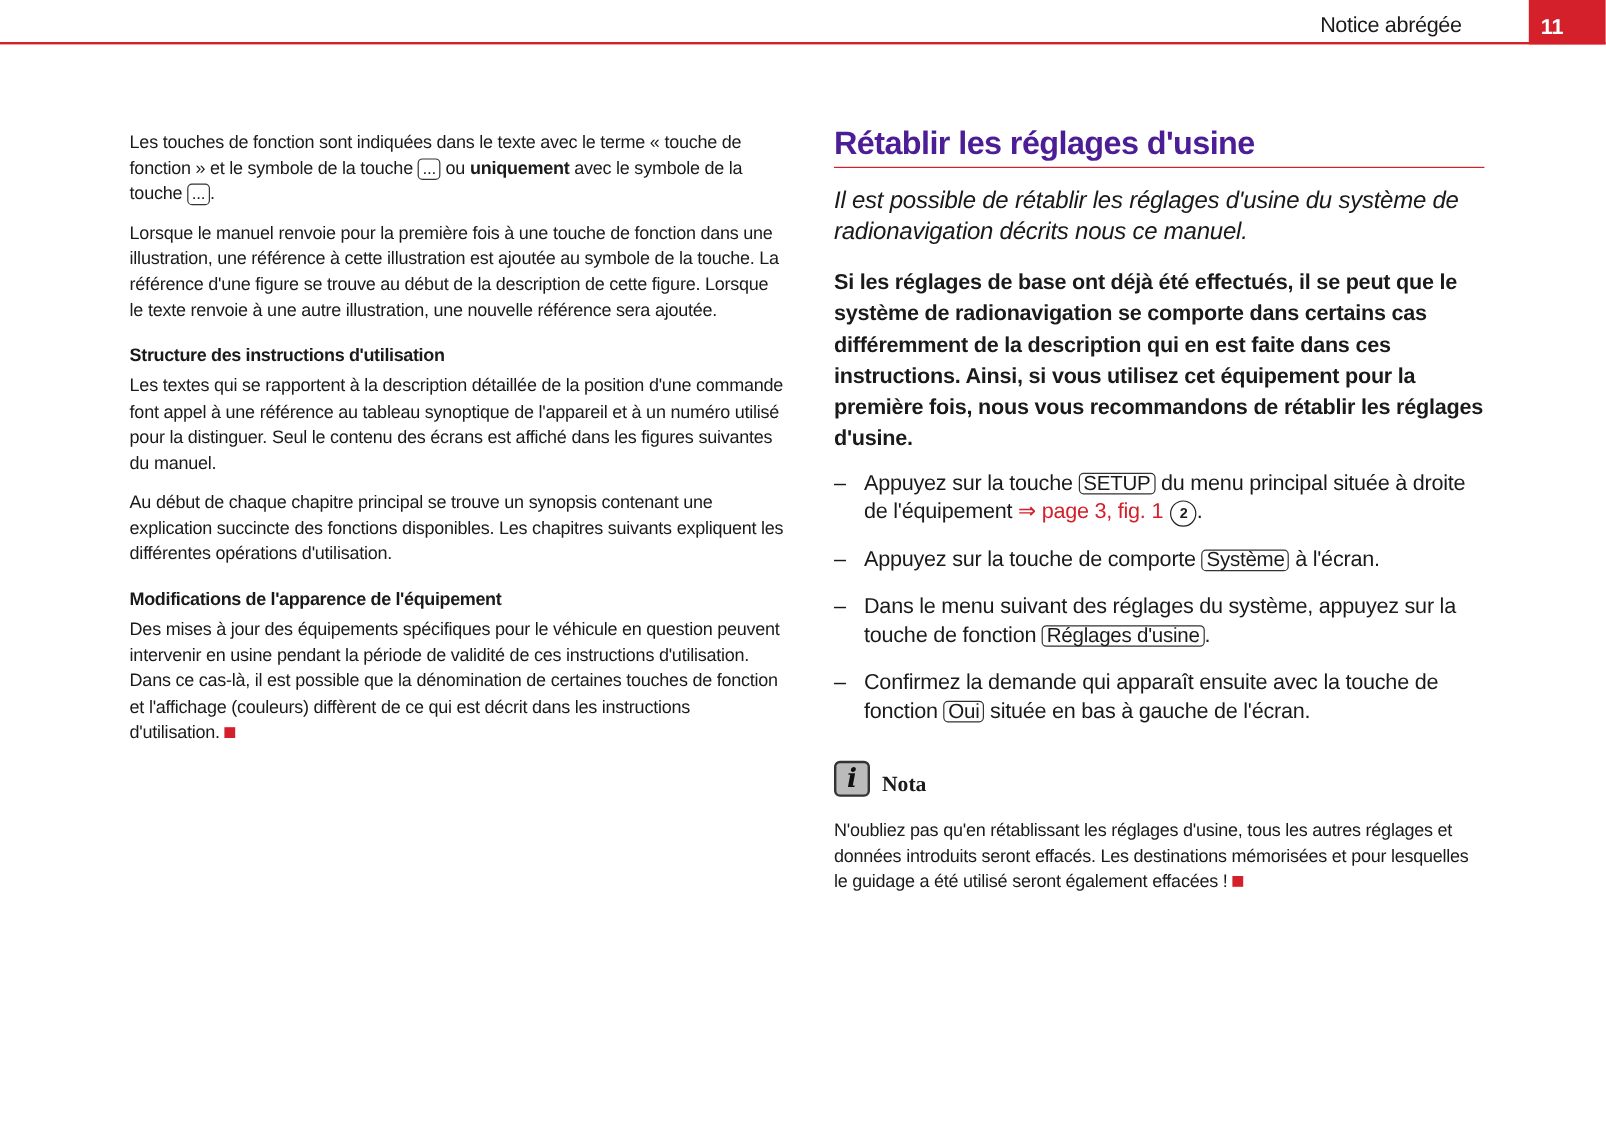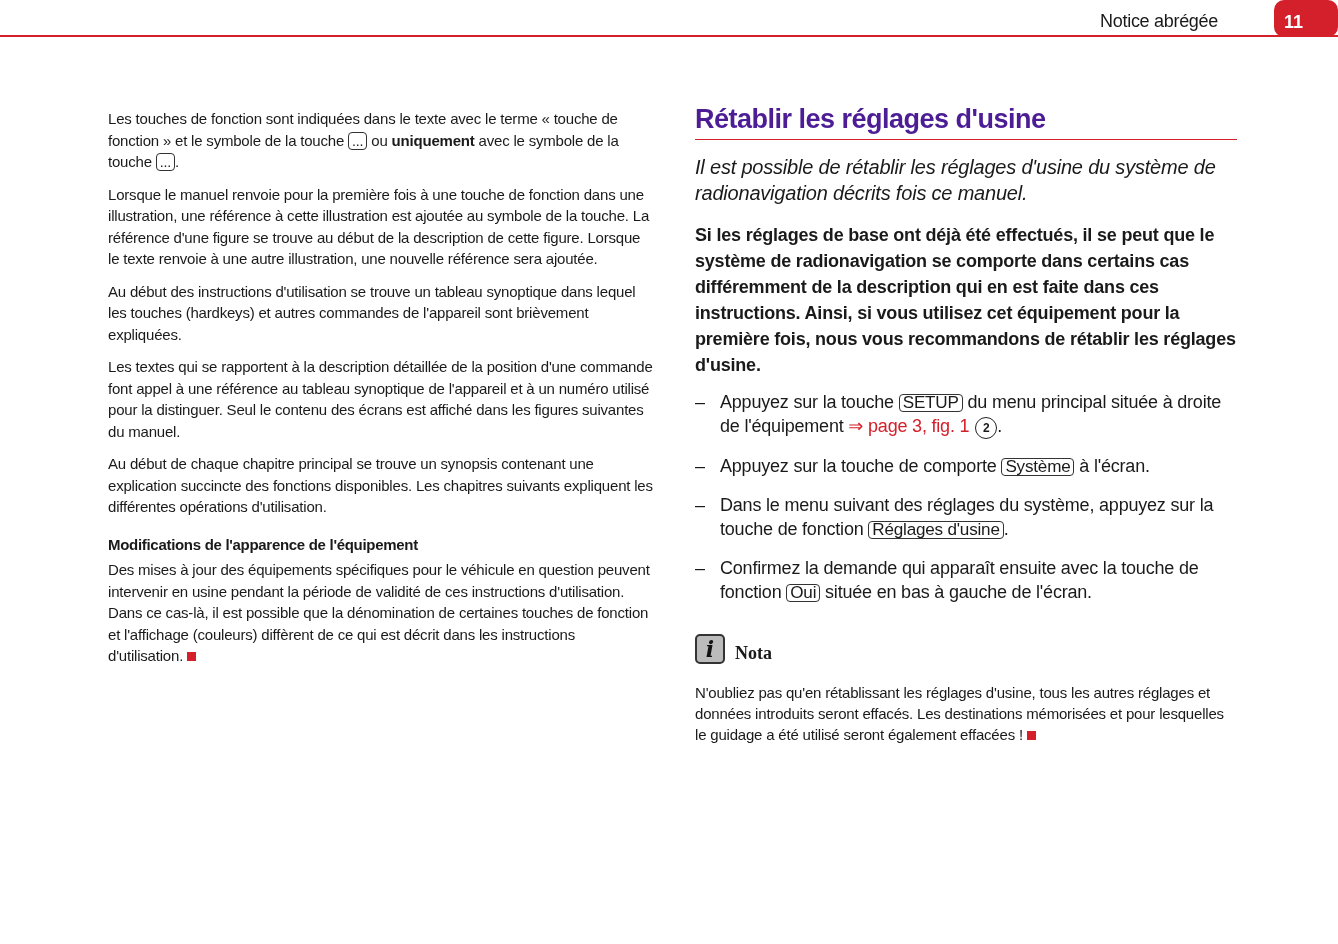--- a/index.html
+++ b/index.html
@@ -1,20 +1,20 @@
 <!DOCTYPE html>
 <html><head>
 <meta charset="utf-8">
 <style>
   html, body { margin:0; padding:0; background:#fff; }
   body { width:1338px; height:944px; position:relative; overflow:hidden;
          font-family:"Liberation Sans", sans-serif; color:#1a1a1a; }
   .header-line { position:absolute; left:0; top:35px; width:1338px; height:2px; background:#d4202a; }
   .header-title { position:absolute; right:120px; top:11px; font-weight:normal; font-size:18px; color:#1a1a1a; letter-spacing:-0.3px; }
-  .page-num { position:absolute; left:1274px; top:0; width:64px; height:37px; background:#d4202a; color:#fff; font-weight:bold; font-size:18px; box-sizing:border-box; padding-left:10px; padding-top:12px;border-radius:10px; }
+  .page-num { position:absolute; left:1274px; top:0; width:64px; height:37px; background:#d4202a; color:#fff; font-weight:bold; font-size:18px; box-sizing:border-box; padding-left:10px; padding-top:12px; }
   .col-left { position:absolute; left:108px; top:108px; width:545px; font-size:15px; line-height:21.5px; letter-spacing:-0.2px; }
   .col-left p { margin:0 0 11px 0; }
   .col-left h4 { margin:16px 0 4px 0; font-size:15px; font-weight:bold; letter-spacing:-0.3px; }
   .red { color:#d4202a; }
   .key { display:inline-block; border:1px solid #333; border-radius:4px; padding:0 3px; line-height:16px; font-size:0.95em; }
   .endmark { display:inline-block; width:9px; height:9px; background:#d4202a; margin-left:4px; }
   .col-right { position:absolute; left:695px; top:104px; width:542px; }
   .section-title { font-size:27px; font-weight:bold; color:#4c1d95; margin:0; padding-bottom:4px; border-bottom:1.5px solid #d4202a; letter-spacing:-0.5px; }
   .intro { font-style:italic; font-size:20px; line-height:26px; margin:14px 0 16px 0; letter-spacing:-0.2px; }
   .body { font-size:18px; line-height:26px; margin:0 0 12px 0; letter-spacing:-0.2px;font-weight:bold; }
@@ -32,30 +32,30 @@
 
 <div class="header-line"></div>
 <div class="header-title">Notice abrégée</div>
 <div class="page-num">11</div>
 
 <div class="col-left">
   <p>
     <span>Les touches de fonction sont indiquées dans le texte avec le terme « touche de fonction » et le symbole de la touche </span><span class="key">...</span><span> ou </span><b>uniquement</b><span> avec le symbole de la touche </span><span class="key">...</span><span>.</span>
   </p>
   <p>Lorsque le manuel renvoie pour la première fois à une touche de fonction dans une illustration, une référence à cette illustration est ajoutée au symbole de la touche. La référence d'une figure se trouve au début de la description de cette figure. Lorsque le texte renvoie à une autre illustration, une nouvelle référence sera ajoutée.</p>
-  <p>Au début des instructions d'utilisation se trouve un tableau synoptique dans lequel les touches (hardkeys) et autres commandes de l'appareil sont brièvement expliquées.</p>
+  <h4>Structure des instructions d'utilisation</h4>
   <p>Les textes qui se rapportent à la description détaillée de la position d'une commande font appel à une référence au tableau synoptique de l'appareil et à un numéro utilisé pour la distinguer. Seul le contenu des écrans est affiché dans les figures suivantes du manuel.</p>
   <p>Au début de chaque chapitre principal se trouve un synopsis contenant une explication succincte des fonctions disponibles. Les chapitres suivants expliquent les différentes opérations d'utilisation.</p>
   <h4>Modifications de l'apparence de l'équipement</h4>
   <p><span>Des mises à jour des équipements spécifiques pour le véhicule en question peuvent intervenir en usine pendant la période de validité de ces instructions d'utilisation. Dans ce cas-là, il est possible que la dénomination de certaines touches de fonction et l'affichage (couleurs) diffèrent de ce qui est décrit dans les instructions d'utilisation.</span><span class="endmark"></span></p>
 </div>
 
 <div class="col-right">
   <h2 class="section-title">Rétablir les réglages d'usine</h2>
-  <p class="intro">Il est possible de rétablir les réglages d'usine du système de radionavigation décrits fois ce manuel.</p>
+  <p class="intro">Il est possible de rétablir les réglages d'usine du système de radionavigation décrits nous ce manuel.</p>
   <p class="body">Si les réglages de base ont déjà été effectués, il se peut que le système de radionavigation se comporte dans certains cas différemment de la description qui en est faite dans ces instructions. Ainsi, si vous utilisez cet équipement pour la première fois, nous vous recommandons de rétablir les réglages d'usine.</p>
   <ul class="steps">
     <li>
       <span class="dash">–</span>
       <span>Appuyez sur la touche </span><span class="key">SETUP</span><span> du menu principal située à droite de l'équipement </span><span class="red">⇒ page 3, fig. 1</span><span class="circle-num">2</span><span>.</span>
     </li>
     <li>
       <span class="dash">–</span>
       <span>Appuyez sur la touche de comporte </span><span class="key">Système</span><span> à l'écran.</span>
     </li>

